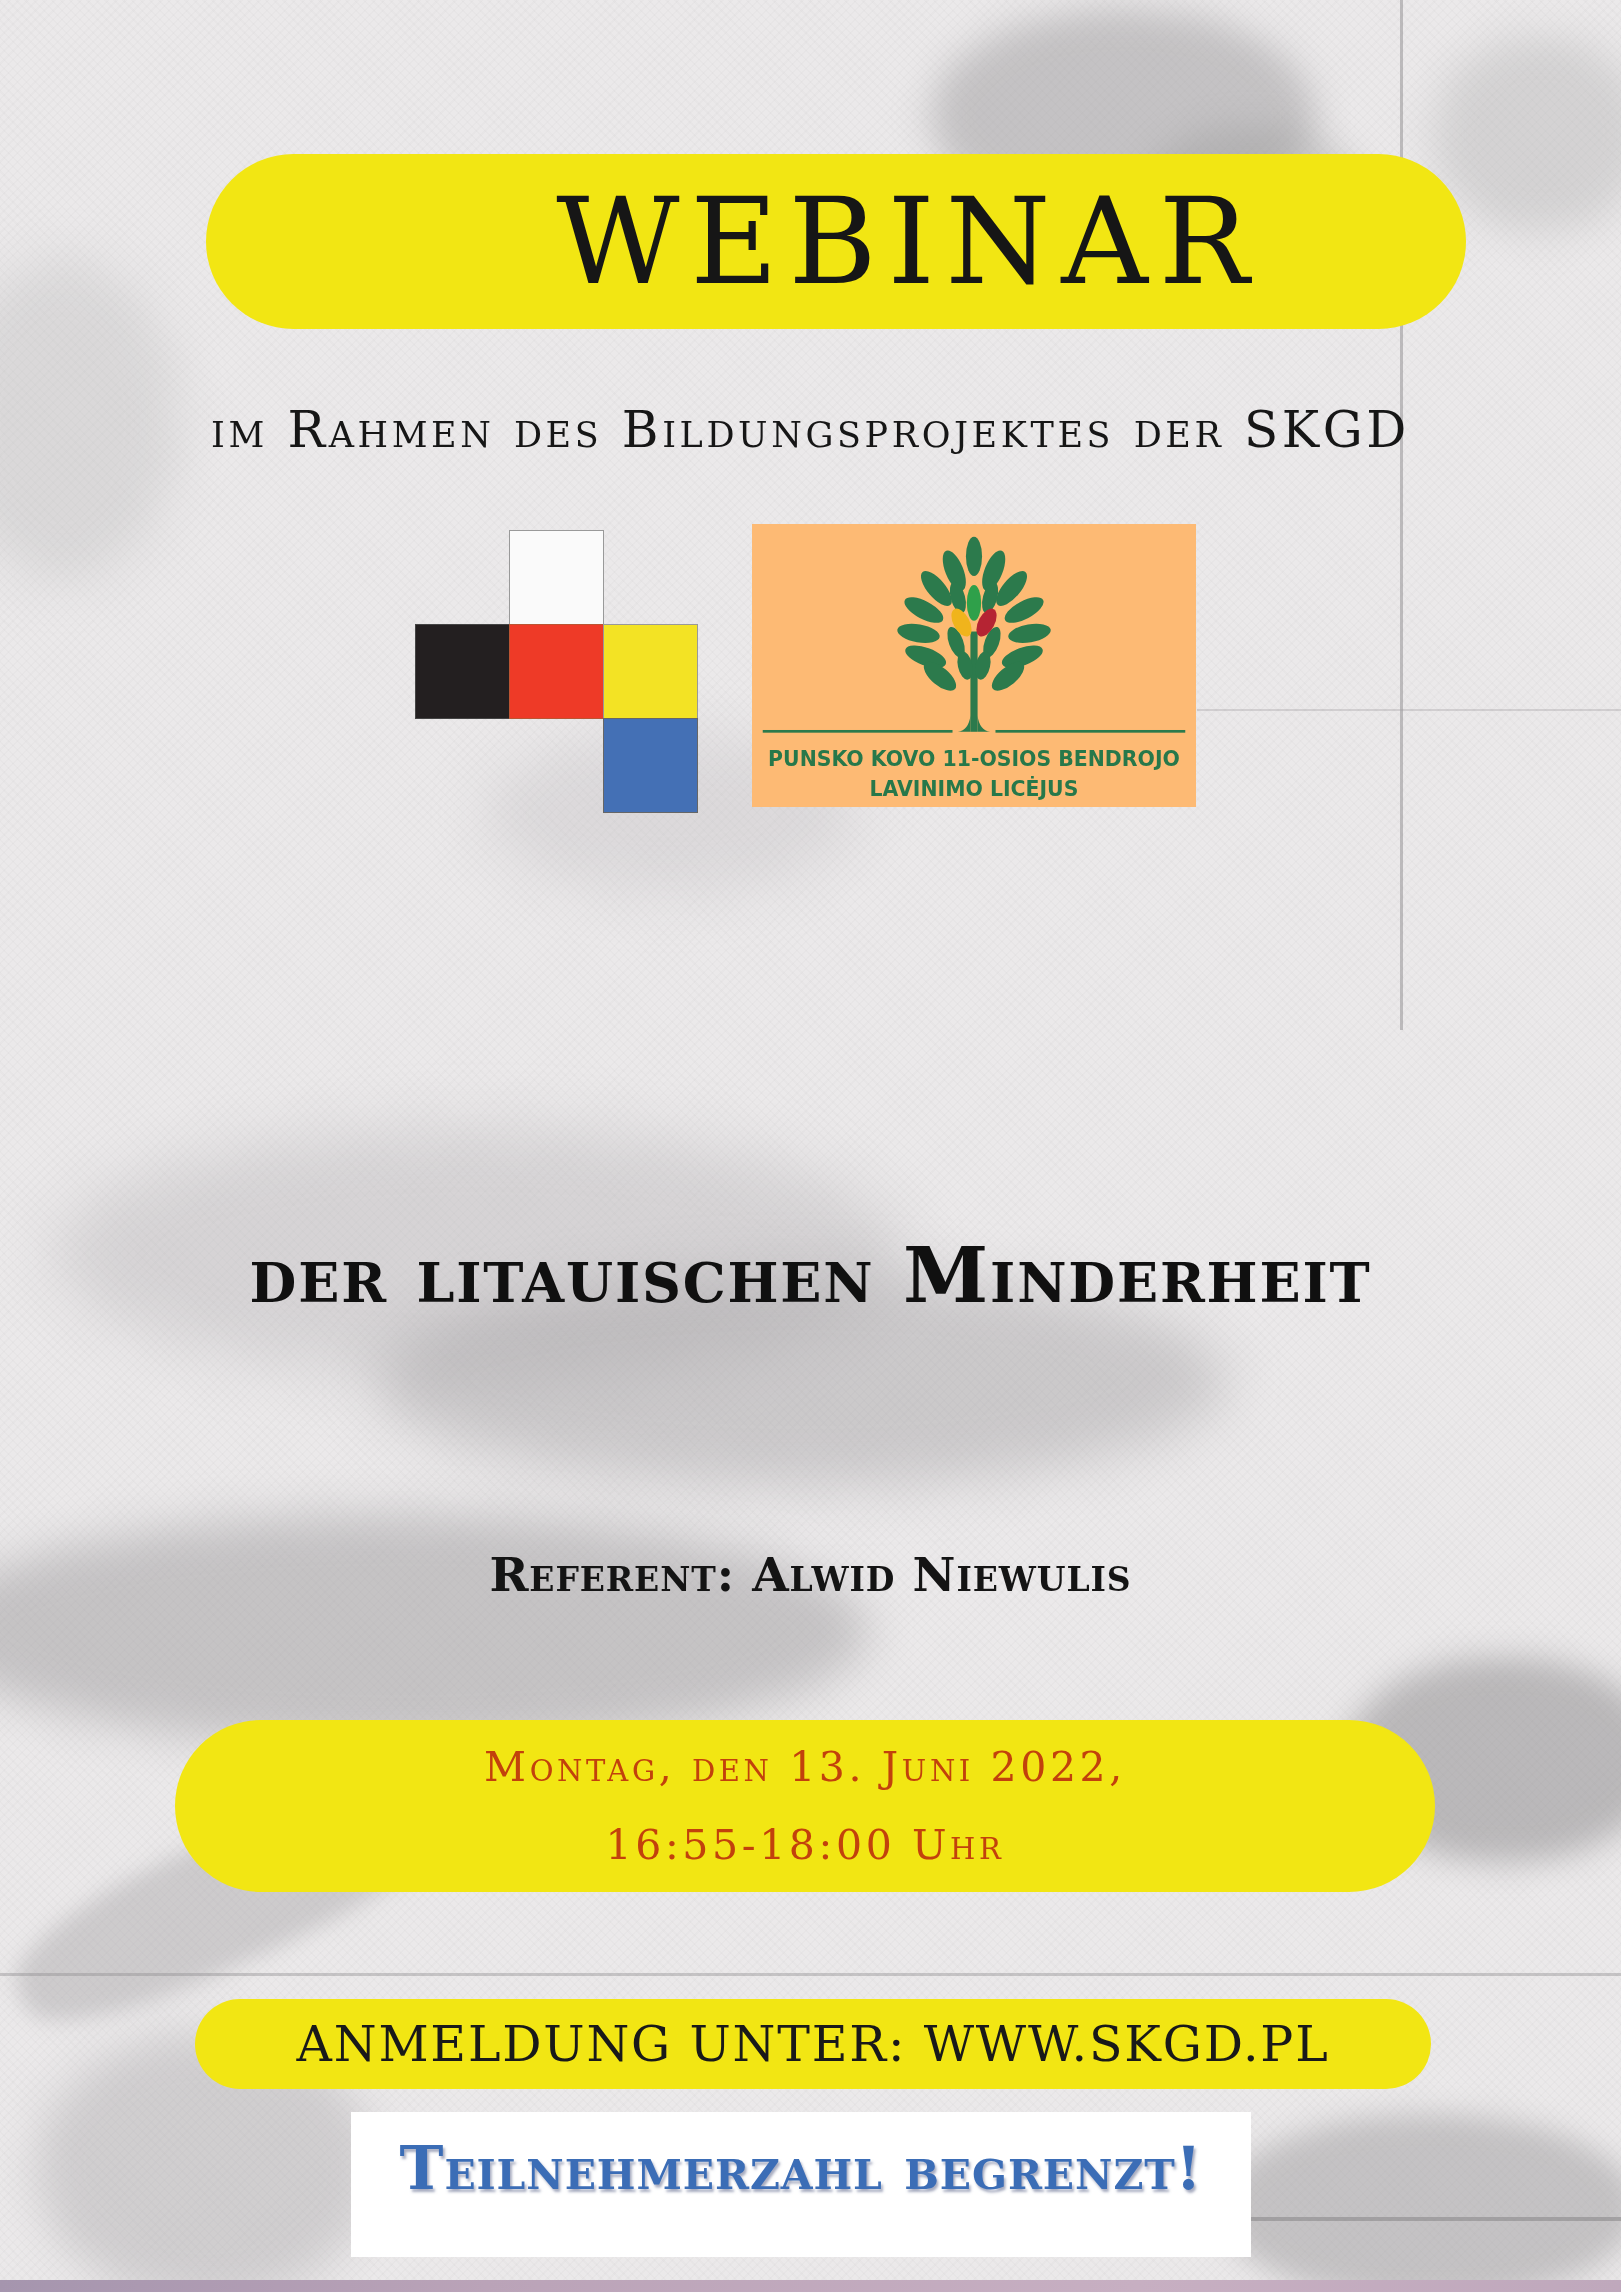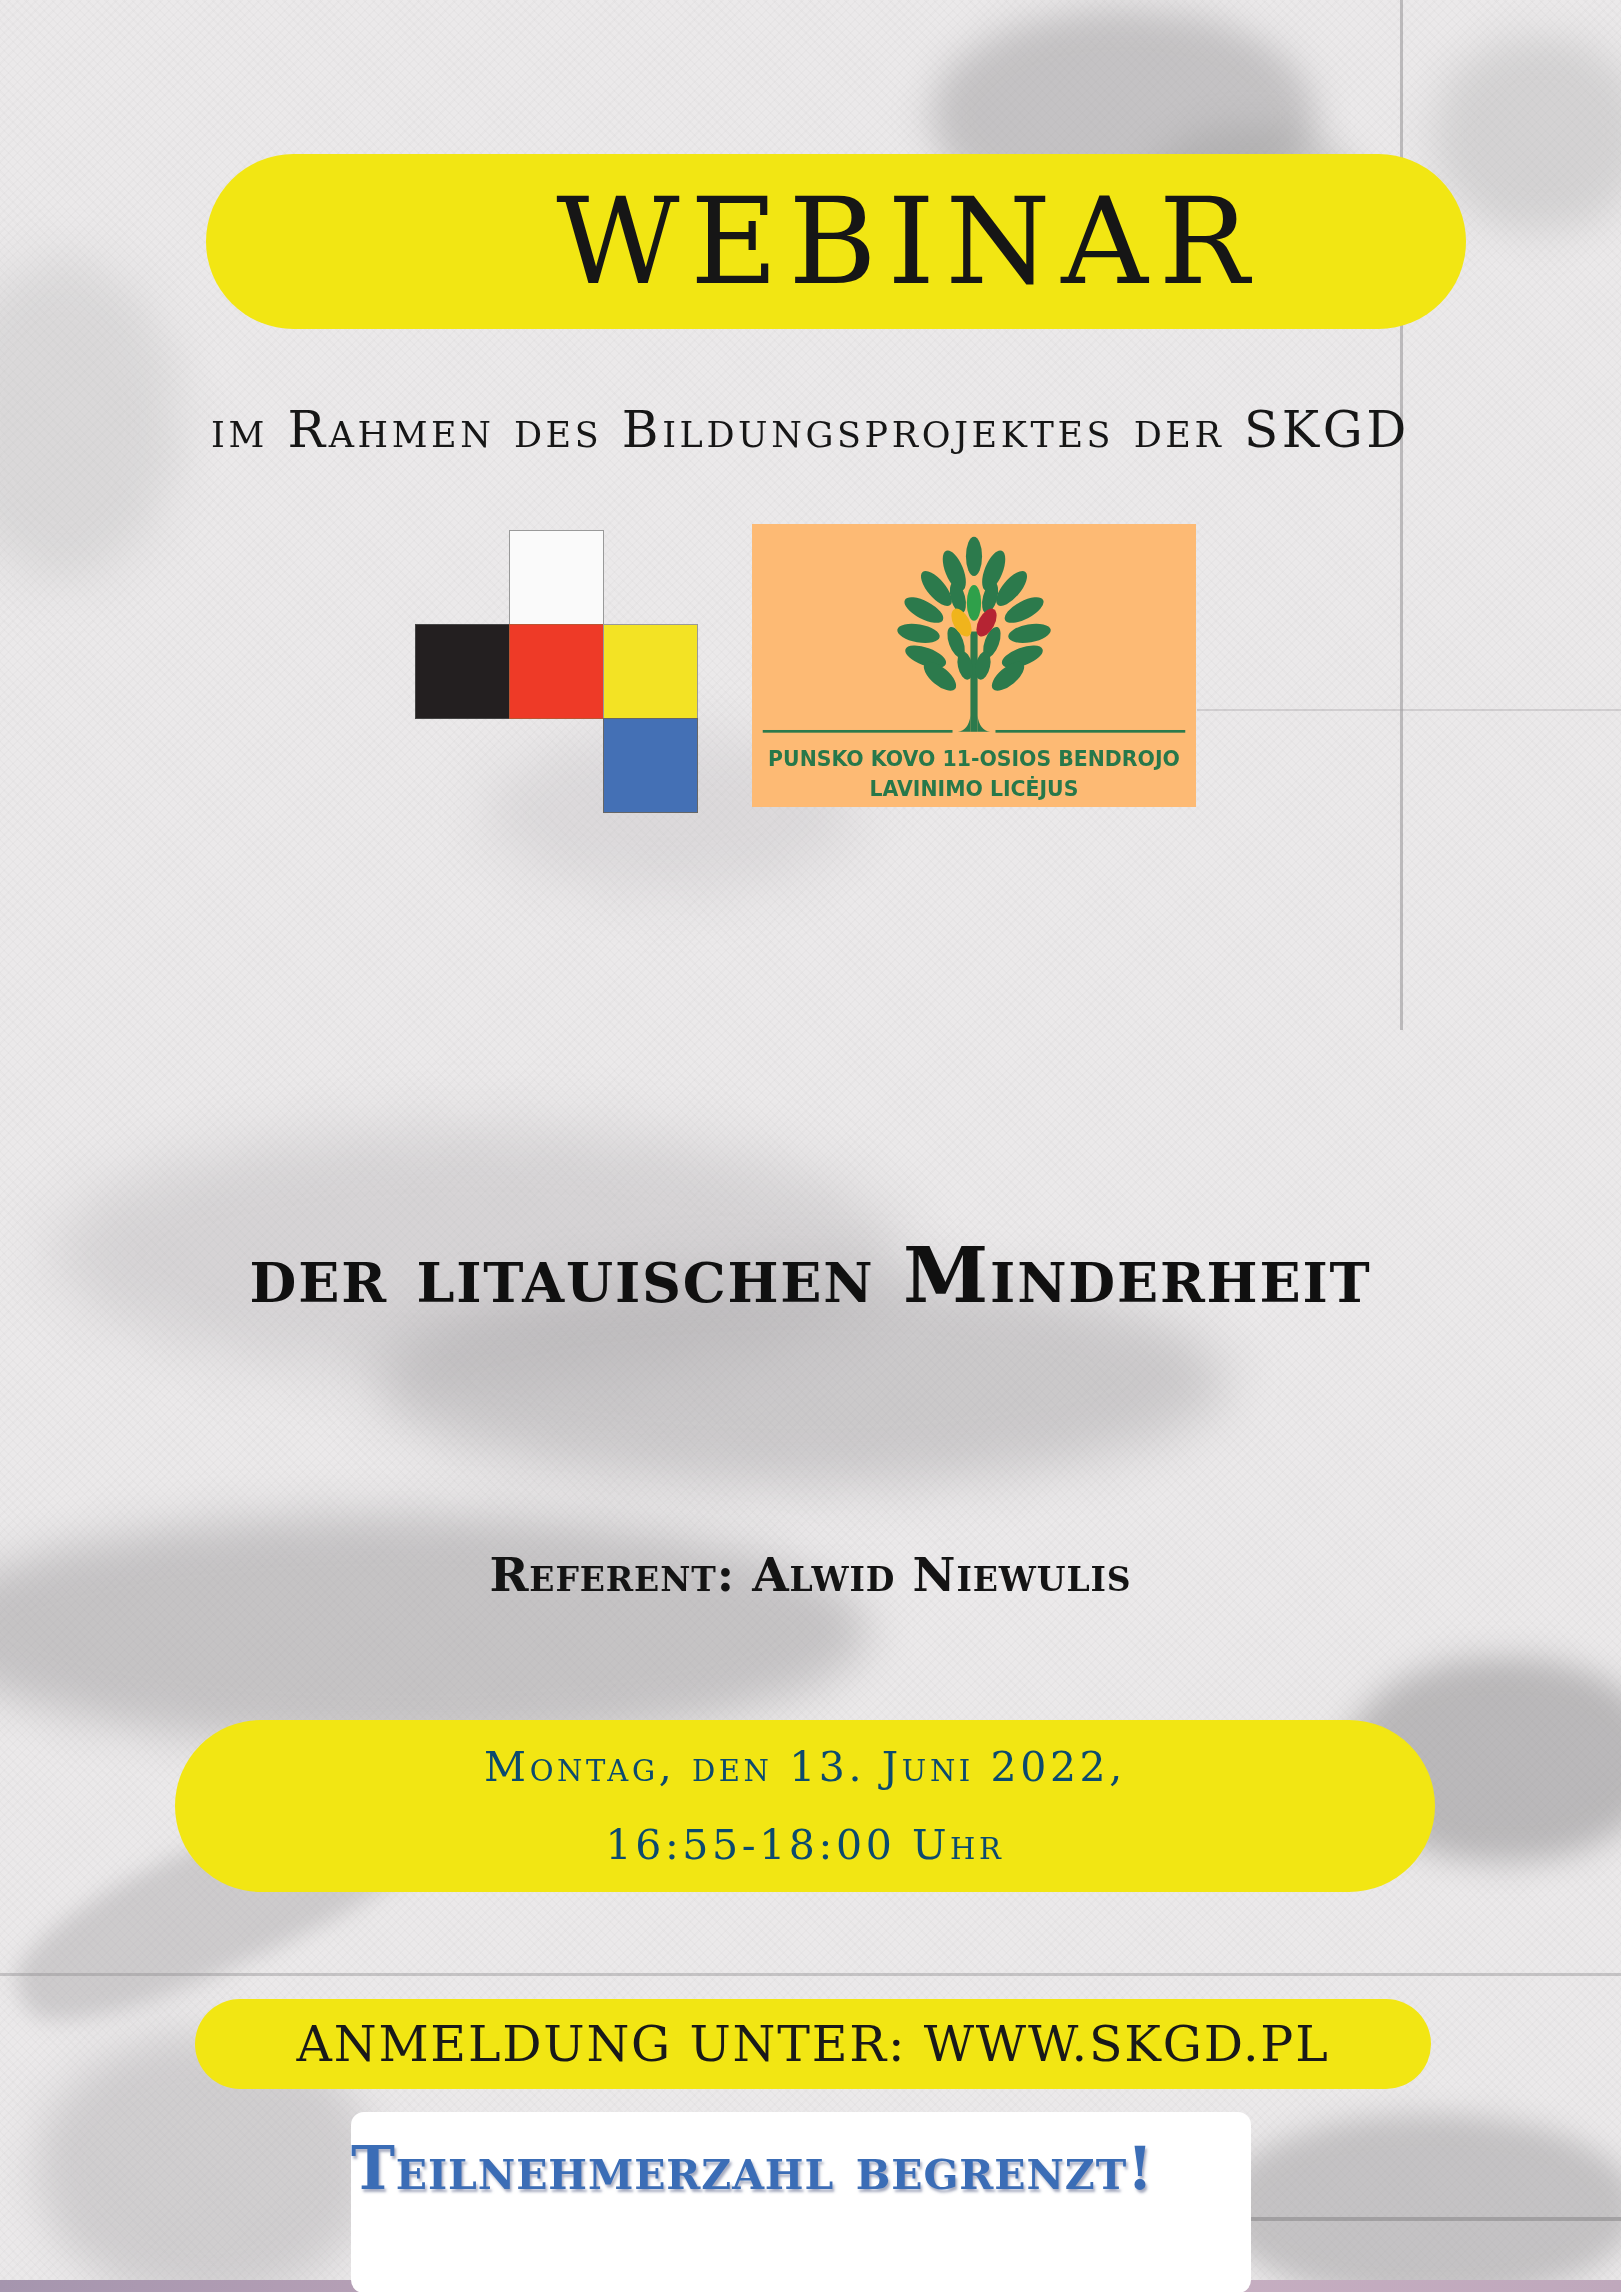--- a/index.html
+++ b/index.html
@@ -44,21 +44,21 @@
           display:flex; align-items:center; justify-content:center; }
   .pill-webinar { left:206px; top:154px; width:1260px; height:175px; border-radius:88px; }
   .pill-webinar span {
     font-size:120px; letter-spacing:10.7px; color:#161616;
     transform:translateX(72px); white-space:nowrap;
   }
   .pill-date { left:175px; top:1720px; width:1260px; height:172px; border-radius:86px;
                flex-direction:column; }
   .pill-date div {
     font-variant:small-caps; font-size:41px; letter-spacing:3.6px;
-    line-height:78px; white-space:nowrap; color:#0c4a6e;
+    line-height:78px; white-space:nowrap; color:#c2410c;
   }
   .pill-reg { left:195px; top:1999px; width:1236px; height:90px; border-radius:45px; }
   .pill-reg span { font-size:49px; letter-spacing:1.8px; color:#191919; white-space:nowrap; }
   
   .subtitle {
     position:absolute; left:0; top:394px; width:1621px; z-index:2;
     text-align:center; font-variant:small-caps;
     font-size:50px; letter-spacing:3.6px; line-height:72px; color:#161616;
   }
   .coop {
@@ -91,22 +91,22 @@
   }
   .school-logo svg { position:absolute; left:0; top:9px; }
   .school-text {
     position:absolute; left:0; top:220px; width:100%;
     text-align:center; color:#27784a;
     font-family:"DejaVu Sans", sans-serif; font-weight:bold;
     font-size:21.5px; line-height:30px; transform:scaleX(0.95);
   }
   
   .note-box {
-    position:absolute; left:351px; top:2112px; width:900px; height:181px;
-    background:#ffffff; z-index:2; display:flex; border-radius:13px;
+    position:absolute; left:351px; top:2112px; width:900px; height:145px;
+    background:#ffffff; z-index:2; display:flex; justify-content:center;
   }
   .note-text {
     margin-top:21.5px; font-weight:bold; font-variant:small-caps;
     font-size:59px; letter-spacing:0.9px; color:#3b6db6; white-space:nowrap;
     text-shadow:1.8px 2.7px 2.7px rgba(80,90,130,.5);
   }
 </style>
 </head>
 <body>
 

